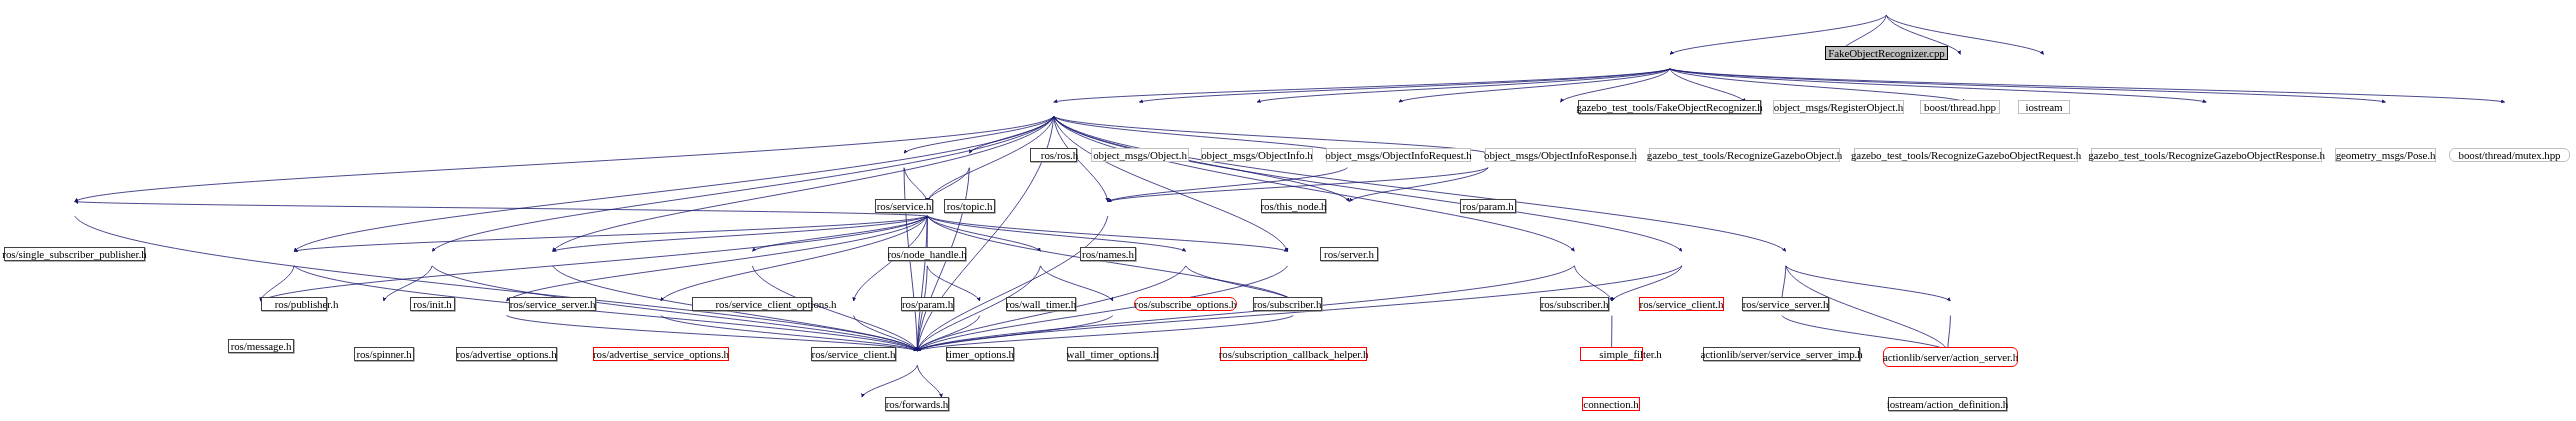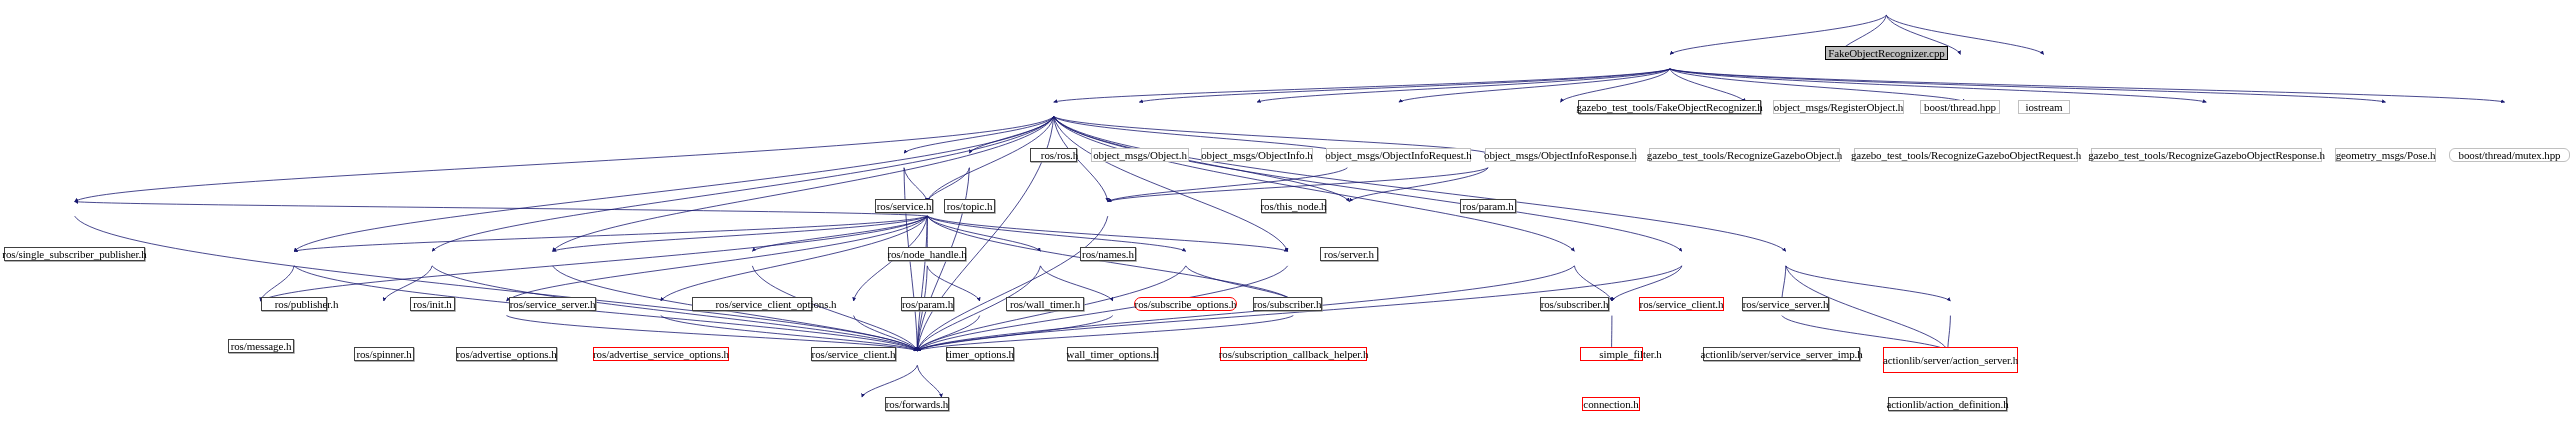--- a/index.html
+++ b/index.html
@@ -134,37 +134,37 @@
       <div class="node dark" style="left: 1460px; top: 154px; width: 56px; height: 14px;">ros/param.h</div>
       <div class="node dark" style="left: 4px; top: 202px; width: 141px; height: 14px;">ros/single_subscriber_publisher.h</div>
       <div class="node dark" style="left: 888px; top: 202px; width: 78px; height: 14px;">ros/node_handle.h</div>
       <div class="node dark" style="left: 1080px; top: 202px; width: 56px; height: 14px;">ros/names.h</div>
       <div class="node dark" style="left: 1320px; top: 202px; width: 58px; height: 14px;">ros/server.h</div>
       <div class="node dark" style="left: 261px; top: 252px; width: 66px; height: 14px; padding-left: 25px;">ros/publisher.h</div>
       <div class="node dark" style="left: 410px; top: 252px; width: 45px; height: 14px;">ros/init.h</div>
       <div class="node dark" style="left: 509px; top: 252px; width: 87px; height: 14px;">ros/service_server.h</div>
       <div class="node dark" style="left: 692px; top: 252px; width: 120px; height: 14px; padding-left: 48px;">ros/service_client_options.h</div>
       <div class="node dark" style="left: 901px; top: 252px; width: 53px; height: 14px;">ros/param.h</div>
-      <div class="node dark" style="left: 1006px; top: 252px; width: 78px; height: 14px;">ros/wall_timer.h</div>
+      <div class="node dark" style="left: 1006px; top: 252px; width: 70px; height: 14px;">ros/wall_timer.h</div>
       <div class="node red" style="left: 1134px; top: 252px; width: 103px; height: 14px; border-radius: 7px;">ros/subscribe_options.h</div>
       <div class="node dark" style="left: 1253px; top: 252px; width: 69px; height: 14px;">ros/subscriber.h</div>
       <div class="node dark" style="left: 1540px; top: 252px; width: 69px; height: 14px;">ros/subscriber.h</div>
       <div class="node red" style="left: 1639px; top: 252px; width: 85px; height: 14px;">ros/service_client.h</div>
       <div class="node dark" style="left: 1742px; top: 252px; width: 87px; height: 14px;">ros/service_server.h</div>
       <div class="node dark" style="left: 228px; top: 294px; width: 66px; height: 14px;">ros/message.h</div>
       <div class="node dark" style="left: 354px; top: 302px; width: 60px; height: 14px;">ros/spinner.h</div>
       <div class="node dark" style="left: 456px; top: 302px; width: 101px; height: 14px;">ros/advertise_options.h</div>
       <div class="node red" style="left: 593px; top: 302px; width: 136px; height: 14px;">ros/advertise_service_options.h</div>
       <div class="node dark" style="left: 811px; top: 302px; width: 85px; height: 14px;">ros/service_client.h</div>
       <div class="node dark" style="left: 946px; top: 302px; width: 68px; height: 14px;">timer_options.h</div>
       <div class="node dark" style="left: 1067px; top: 302px; width: 91px; height: 14px;">wall_timer_options.h</div>
       <div class="node red" style="left: 1220px; top: 302px; width: 147px; height: 14px;">ros/subscription_callback_helper.h</div>
       <div class="node red" style="left: 1580px; top: 302px; width: 63px; height: 14px; padding-left: 38px;">simple_filter.h</div>
       <div class="node dark" style="left: 1703px; top: 302px; width: 157px; height: 14px;">actionlib/server/service_server_imp.h</div>
-      <div class="node red" style="left: 1883px; top: 302px; width: 135px; height: 26px;">actionlib/server/action_server.h</div>
+      <div class="node red" style="left: 1883px; top: 302px; width: 135px; height: 20px; border-radius: 6px;">actionlib/server/action_server.h</div>
       <div class="node dark" style="left: 885px; top: 352px; width: 64px; height: 14px;">ros/forwards.h</div>
       <div class="node red" style="left: 1582px; top: 352px; width: 58px; height: 14px;">connection.h</div>
-      <div class="node dark" style="left: 1888px; top: 352px; width: 119px; height: 14px;">actionlib/action_definition.h</div>
+      <div class="node dark" style="left: 1888px; top: 352px; width: 119px; height: 14px;">iostream/action_definition.h</div>
       <div class="node dark" style="left: 833px; top: 398px; width: 58px; height: 14px;">exceptions.h</div>
       <div class="node dark" style="left: 913px; top: 398px; width: 58px; height: 14px;">exceptions.h</div>
     </div>
 </div>
 
 
 </body></html>

